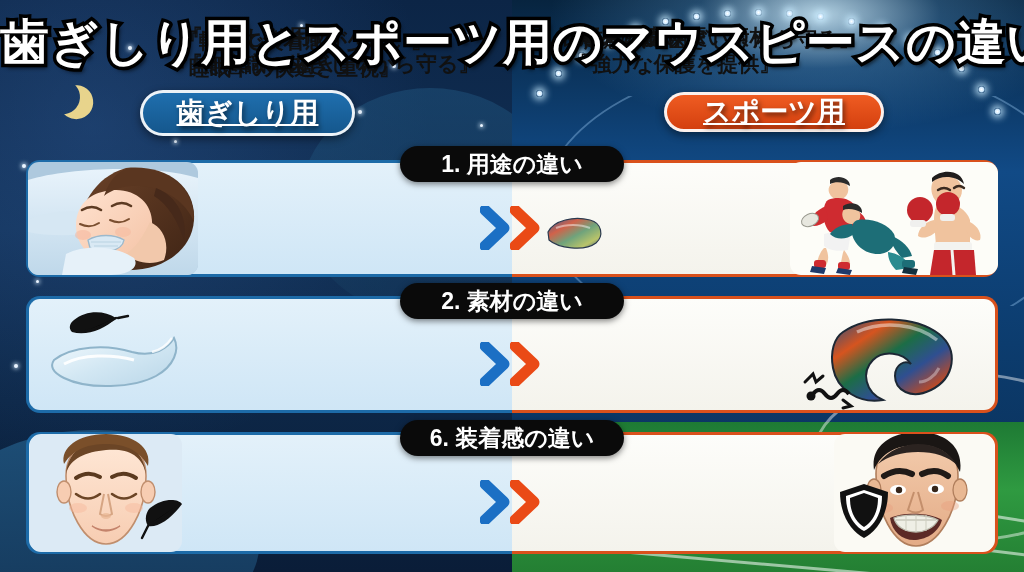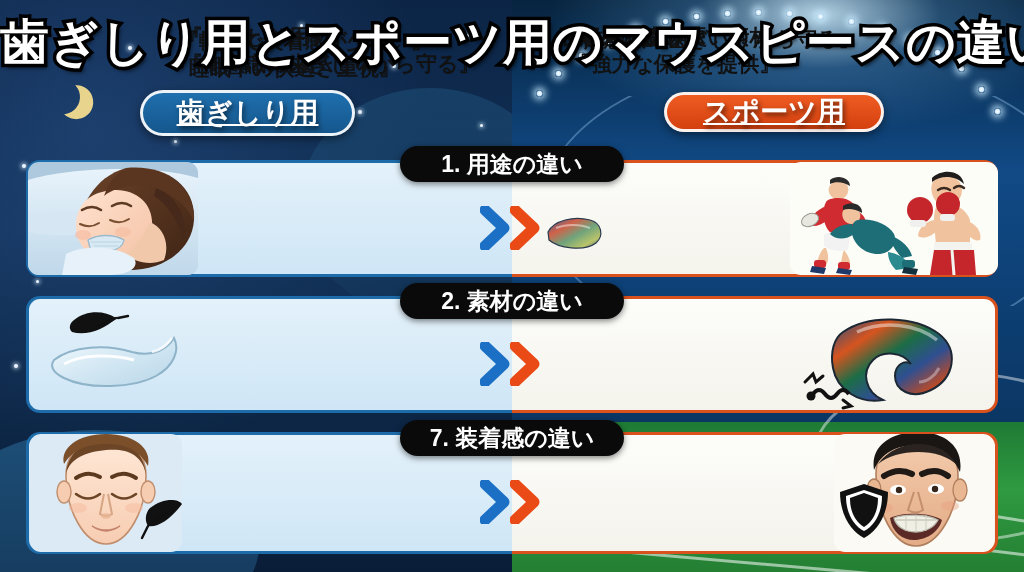--- a/index.html
+++ b/index.html
@@ -576,15 +576,15 @@
           <path d="M5 4 L24 22 L5 40" stroke="#1b6fc4" stroke-width="11" fill="none" stroke-linecap="round" stroke-linejoin="round"></path>
         </svg>
     </div>
     <div class="chev">
       <svg width="30" height="44" viewBox="0 0 30 44">
           <path d="M5 4 L24 22 L5 40" stroke="#ea4a16" stroke-width="11" fill="none" stroke-linecap="round" stroke-linejoin="round"></path>
         </svg>
     </div>
   </div>
 
-  <div class="sec-pill sec-3">7. 装着感の違い</div>
+  <div class="sec-pill sec-3">6. 装着感の違い</div>
 
 </div>
 
 </body></html>

